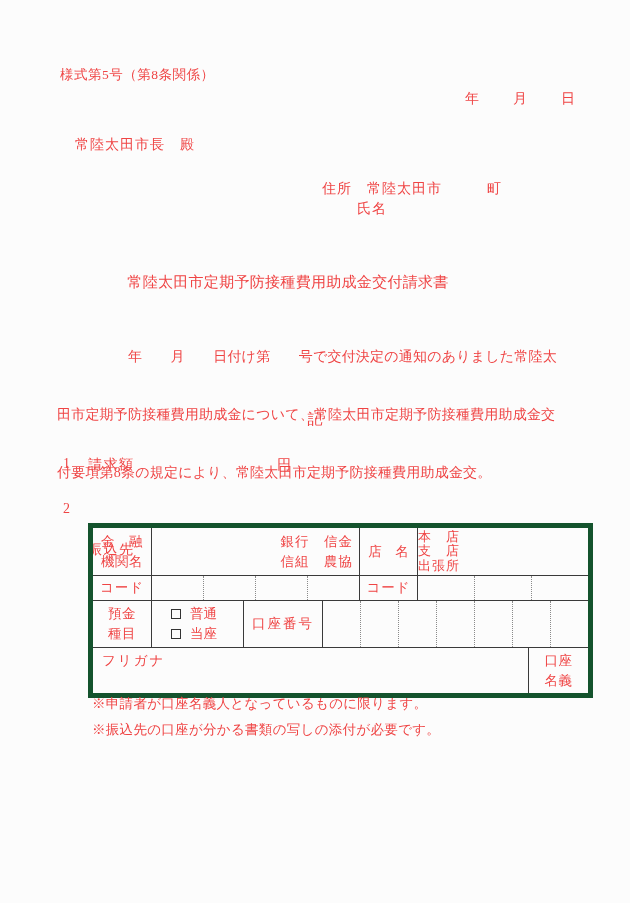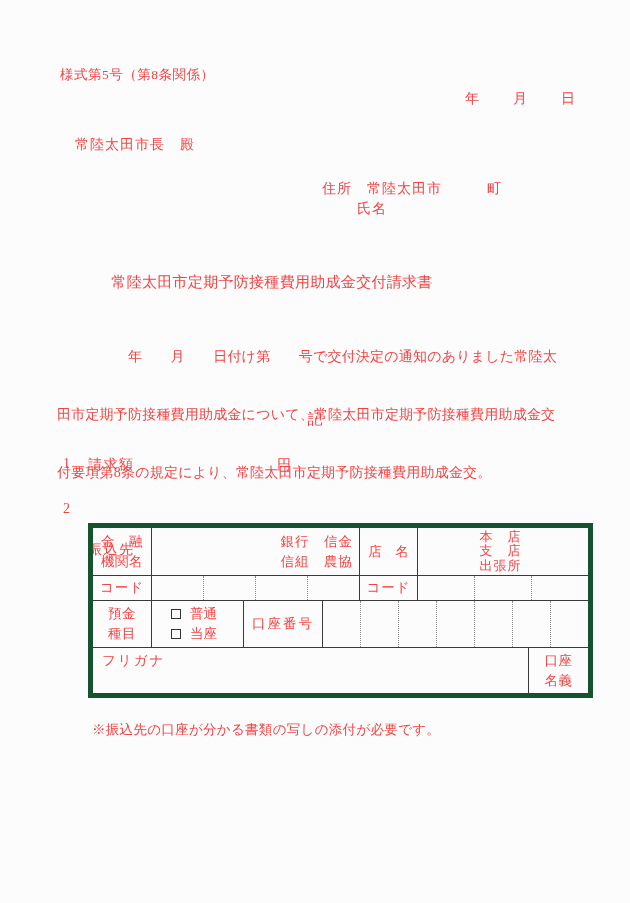--- a/index.html
+++ b/index.html
@@ -12,21 +12,21 @@
     font-family:"Liberation Serif","DejaVu Serif",serif;
     font-size:14px;
     overflow:hidden;
   }
   .abs { position:absolute; white-space:pre; }
   .form-number { left:60px; top:66px; font-size:13.5px; letter-spacing:0.5px; }
   .date-line { left:465px; top:90px; letter-spacing:2px; }
   .addressee { left:75px; top:136px; letter-spacing:1px; }
   .address-line { left:322px; top:168px; letter-spacing:1px;margin-top:12px; }
   .name-line { left:322px; top:200px; letter-spacing:1px;margin-left:35px; }
-  .doc-title { left:0; top:273px; width:544px; text-align:center; font-size:15px; letter-spacing:0.3px; }
+  .doc-title { left:16px; top:273px; width:544px; text-align:center; font-size:15px; letter-spacing:0.3px; }
   .body-paragraph { left:57px; top:312px; width:498px; }
   .body-paragraph .line { line-height:26px; white-space:pre; letter-spacing:0.2px; }
   .record-mark { left:0; top:410px; width:630px; text-align:center; font-size:15px; }
   .item-no1 { left:63px; top:456px; }
   .item-label1 { left:88px; top:456px; letter-spacing:1.5px; }
   .item-unit1 { left:277px; top:456px; }
   .item-no2 { left:63px; top:501px; }
   .item-label2 { left:88px; top:501px; letter-spacing:1.5px;margin-top:40px; }
 
   
@@ -50,21 +50,21 @@
   .r4 { height:45px; }
   .w-a   { width:59px; }
   .w-b   { width:208px; }
   .w-c   { width:58px; }
   .w-d   { flex:1; }
   .w-b1  { width:92px; }
   .w-b2  { width:79px; }
   .lh20 div { line-height:20px; }
   .bank-types { align-items:flex-end; padding-right:6px; }
   .bank-types div { line-height:20px; letter-spacing:1px; }
-  .office-types { align-items:center; padding-right:5px; font-size:13px; }
+  .office-types { align-items:flex-start; padding-right:5px; font-size:13px; }
   .office-types div { line-height:14.5px; letter-spacing:1px; }
   .code-label { letter-spacing:1px; }
   .digits { flex-direction:row; align-items:stretch; padding:0; }
   .digits i { flex:1; border-right:1px dotted #8a8a8a; }
   .digits i:last-child { border-right:none; }
   .opts { align-items:flex-start; padding-left:19px; }
   .opt { line-height:20px; display:flex; align-items:center; }
   .cbx { display:inline-block; width:10px; height:10px; border:1px solid #333; margin-right:9px; background:transparent; }
   .acct-label { letter-spacing:2px; }
   .furigana { justify-content:flex-start; align-items:flex-start; padding:4px 9px; letter-spacing:2px; }
@@ -154,15 +154,16 @@
     <div class="trow r4">
       <div class="cell w-d furigana">フリガナ</div>
       <div class="cell w-a lh20 label2">
         <div>口座</div>
         <div>名義</div>
       </div>
     </div>
 
   </div>
 
+  <div class="abs note1">※申請者が口座名義人となっているものに限ります。</div>
   <div class="abs note2">※振込先の口座が分かる書類の写しの添付が必要です。</div>
 
 </div>
 
 </body></html>

